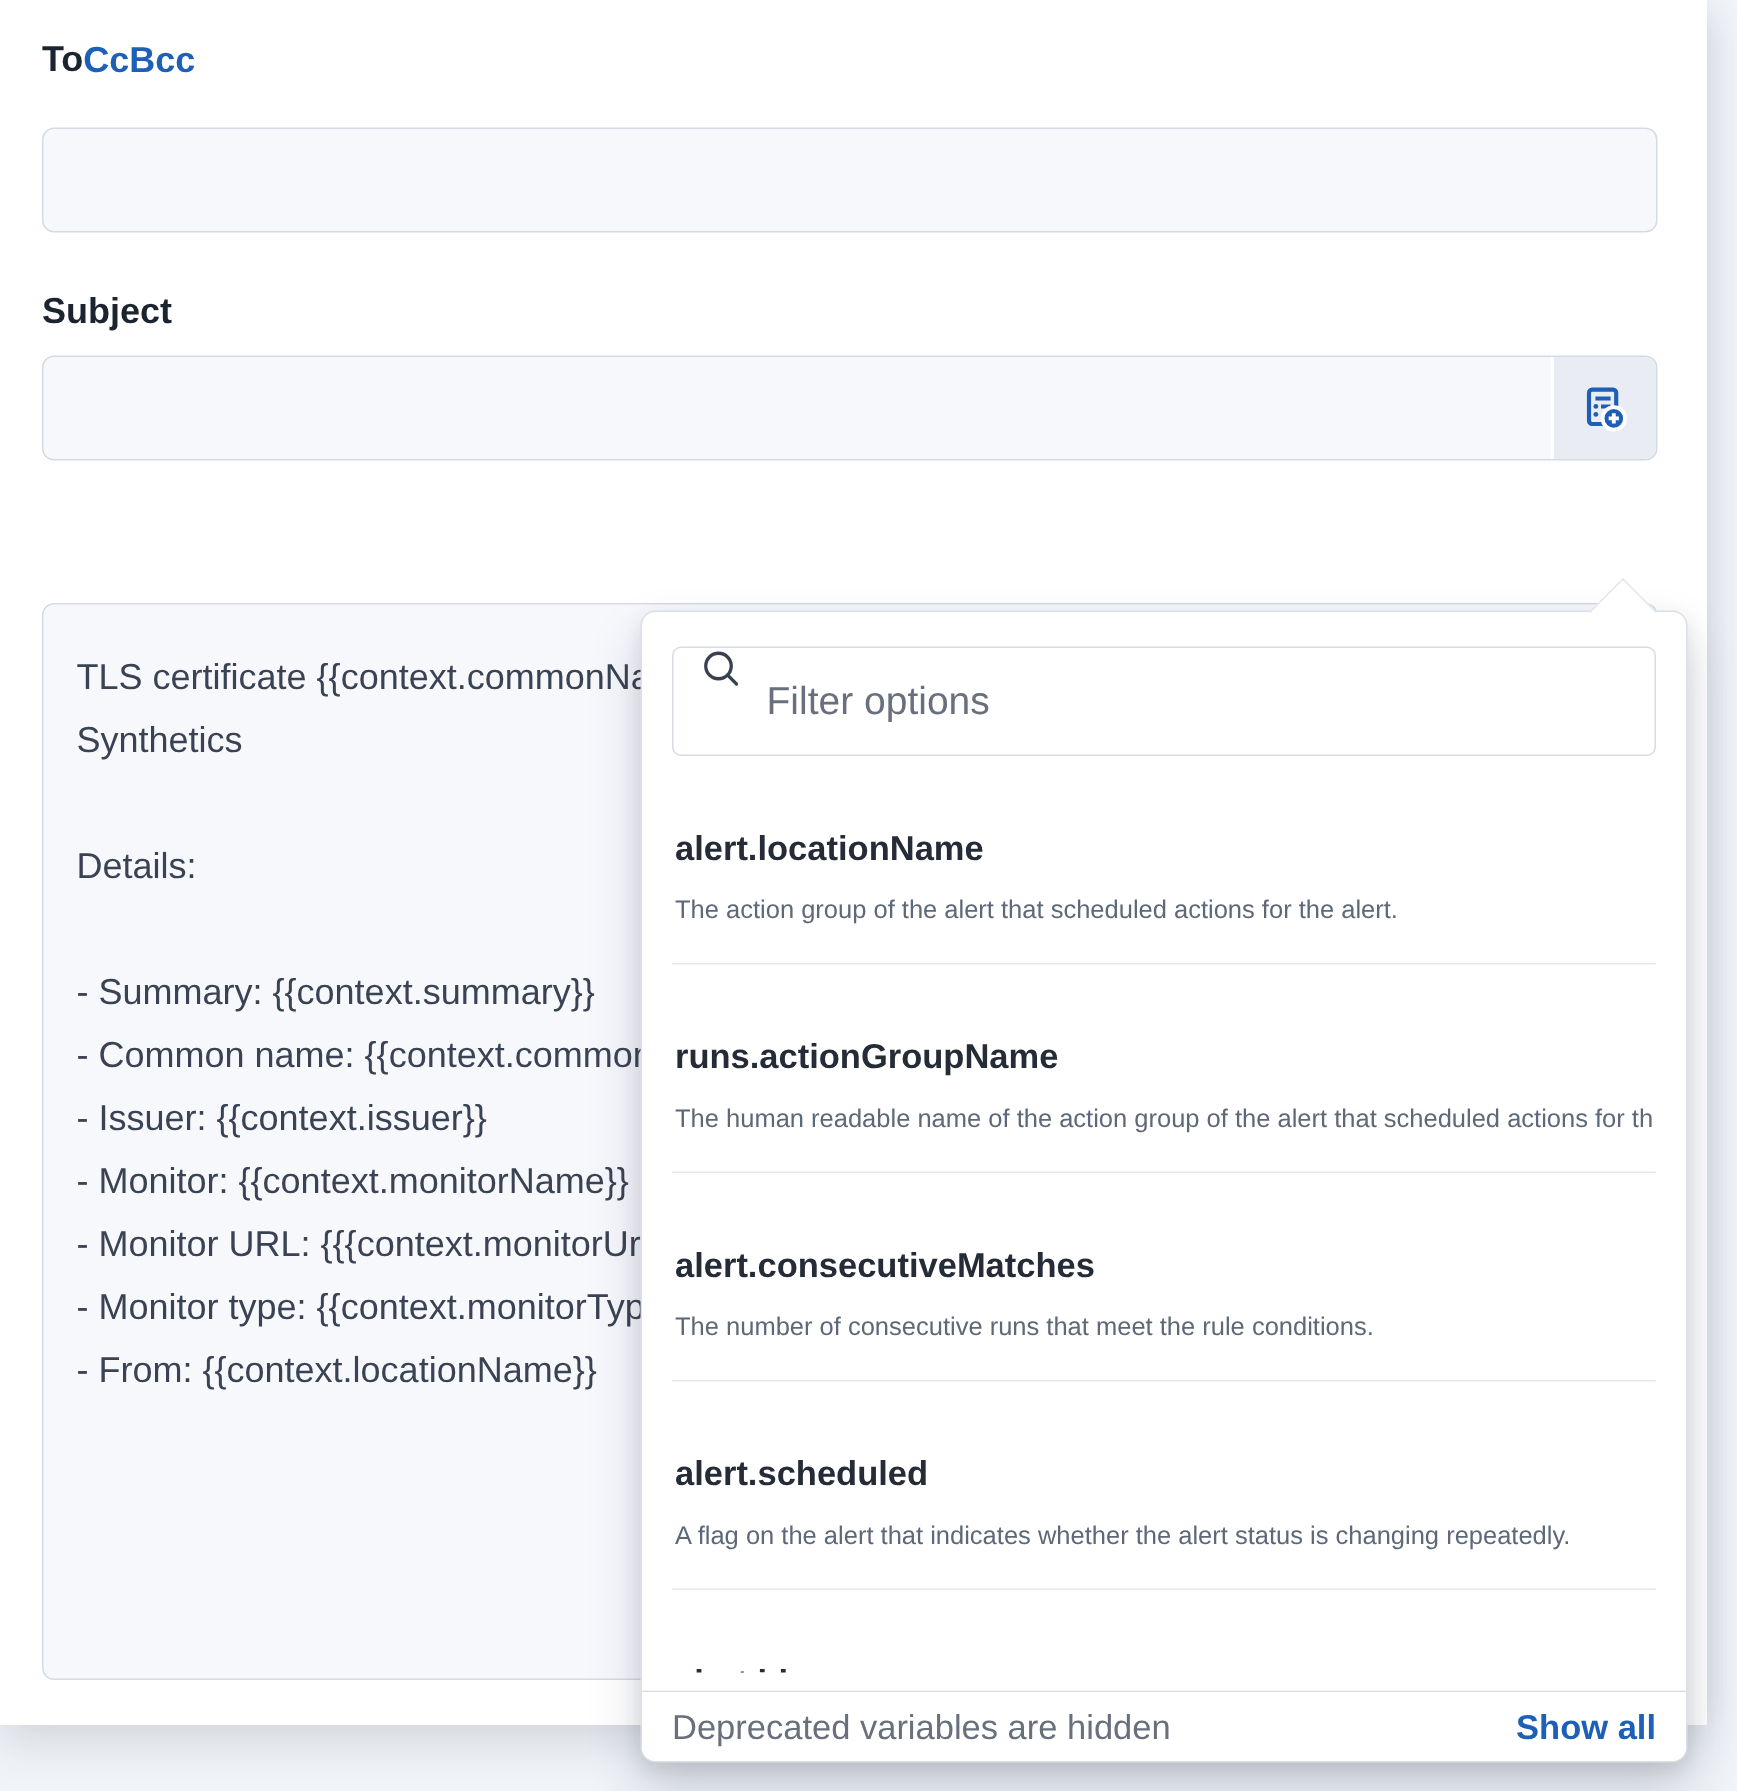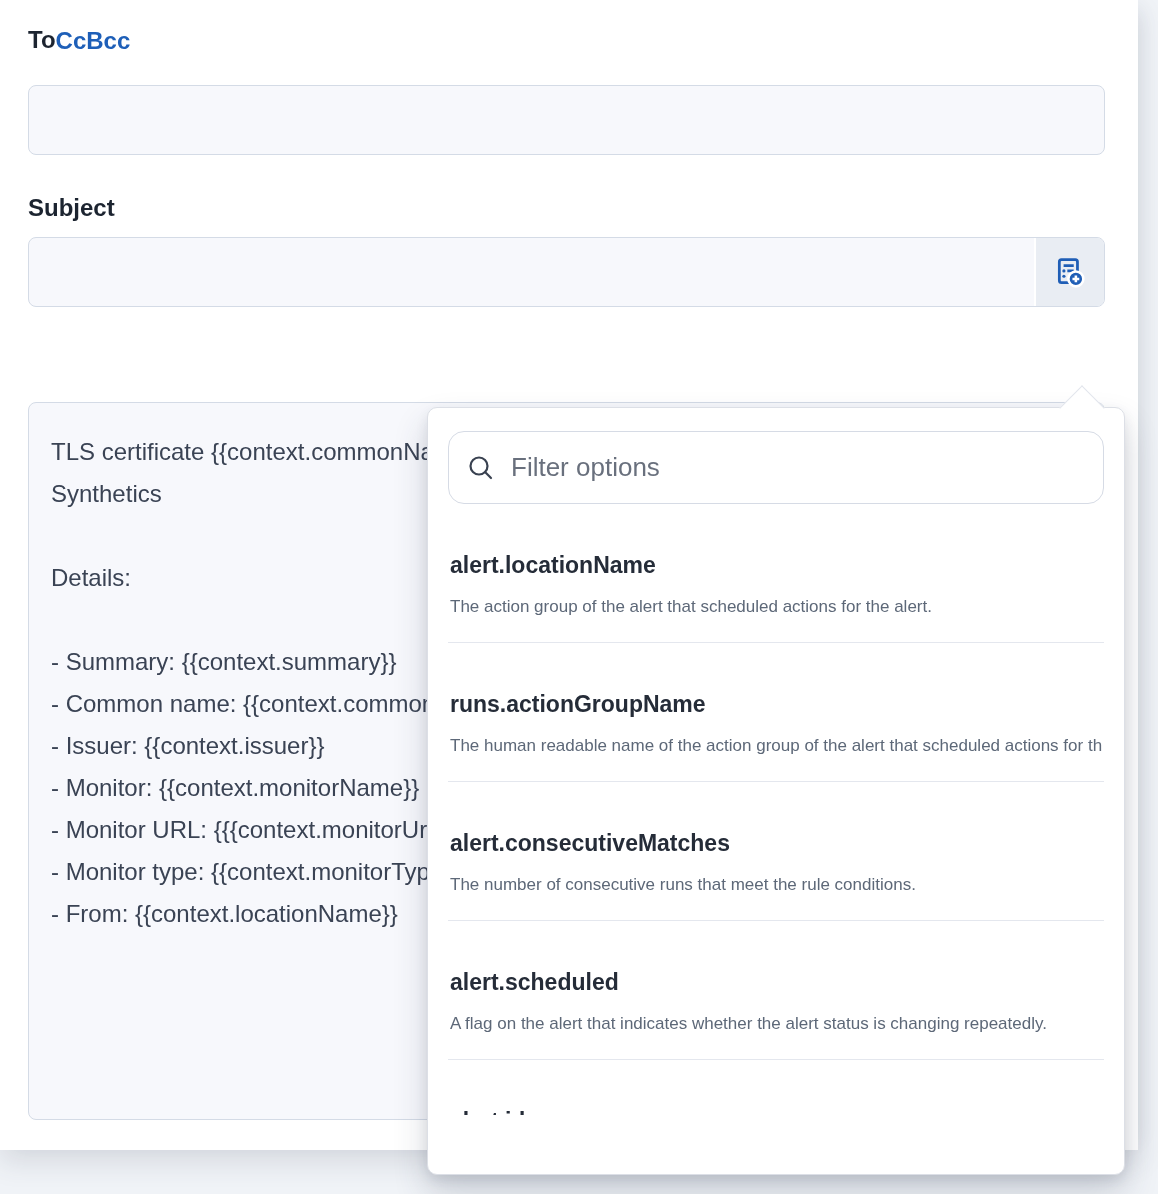--- a/index.html
+++ b/index.html
@@ -44,21 +44,21 @@
   .msg-line{ white-space:pre; min-height:42px; line-height:42px; font-size:24px; color:#3a4354; }
 
   
   .popover{ position:absolute; left:427px; top:407px; width:698px; height:768px; background:#fff;
             border:1px solid #dcdfe6; border-radius:10px;
             box-shadow:0 18px 34px rgba(46,57,78,.20), 0 5px 12px rgba(46,57,78,.10); }
   .popover-arrow{ position:absolute; top:-16px; left:638px; width:32px; height:32px; background:#fff;
                   transform:rotate(45deg); border-left:1px solid #e2e5ec; border-top:1px solid #e2e5ec; }
 
   .search-box{ margin:23px 20px 0; height:73px; background:#fff; border:1px solid #d6dbe5;
-               border-radius:16px; display:flex; align-items:center; padding:0 18px; gap:16px; }
+               border-radius:6px; display:flex; padding:0 18px; gap:16px; }
   .search-input{ flex:1; border:none; outline:none; background:transparent; font-family:inherit;
                  font-size:26px; color:#343c4c; }
   .search-input::placeholder{ color:#69707d; opacity:1; }
 
   .var-list{ margin:0 20px; height:611px; overflow:hidden; }
   .var-item{ padding:46px 2px 20px; border-bottom:1px solid #e4e7ee; cursor:pointer; }
   .var-name{ font-size:23px; font-weight:700; color:#252c38; line-height:30px; }
   .var-desc{ margin-top:12px; font-size:17px; color:#5d6878; line-height:30px;
              white-space:nowrap; overflow:hidden; }
 
@@ -155,15 +155,19 @@
         <div class="var-item">
         <div class="var-name">alert.scheduled</div>
         <div class="var-desc">A flag on the alert that indicates whether the alert status is changing repeatedly.</div>
       </div>
         <div class="var-item">
         <div class="var-name">alert.id</div>
 
       </div>
       </div>
 
+    <div class="popover-footer">
+      <div class="footer-note">Deprecated variables are hidden</div>
+      <button class="show-all-btn">Show all</button>
+    </div>
   </div>
 
 </div>
 
 </body></html>

